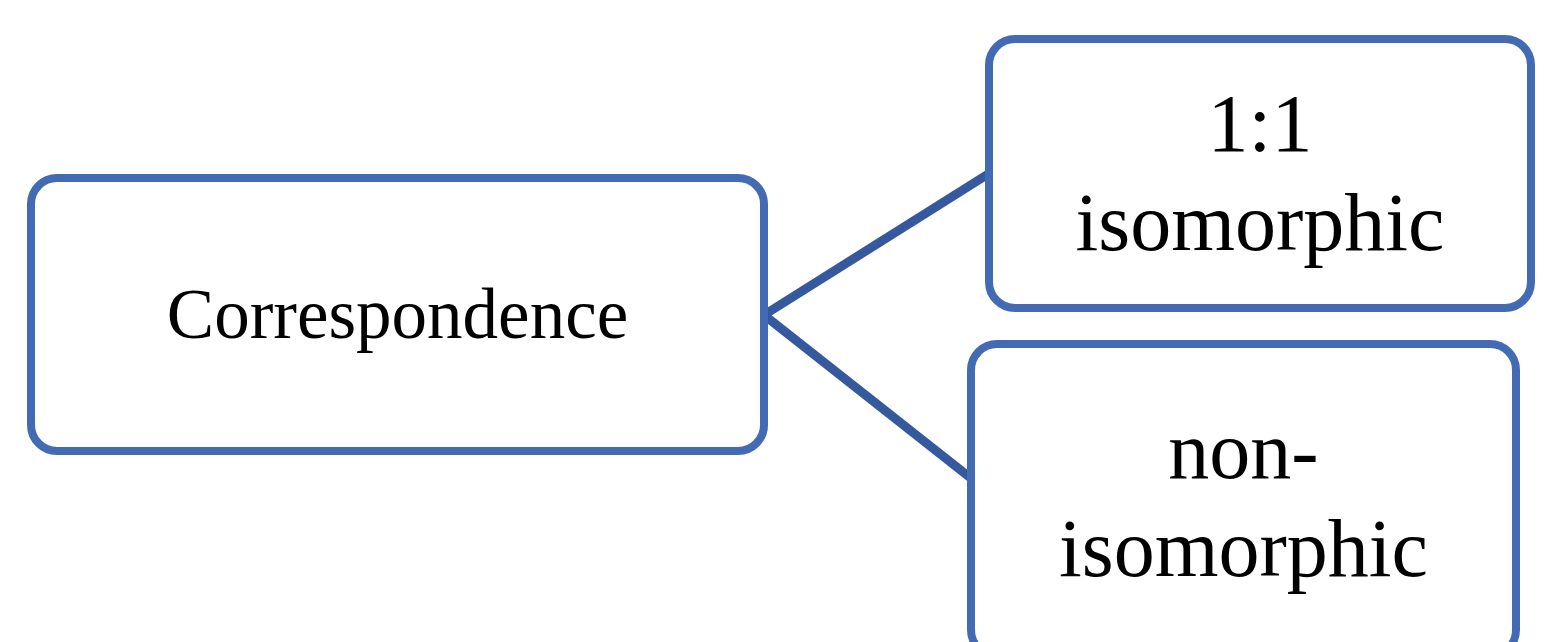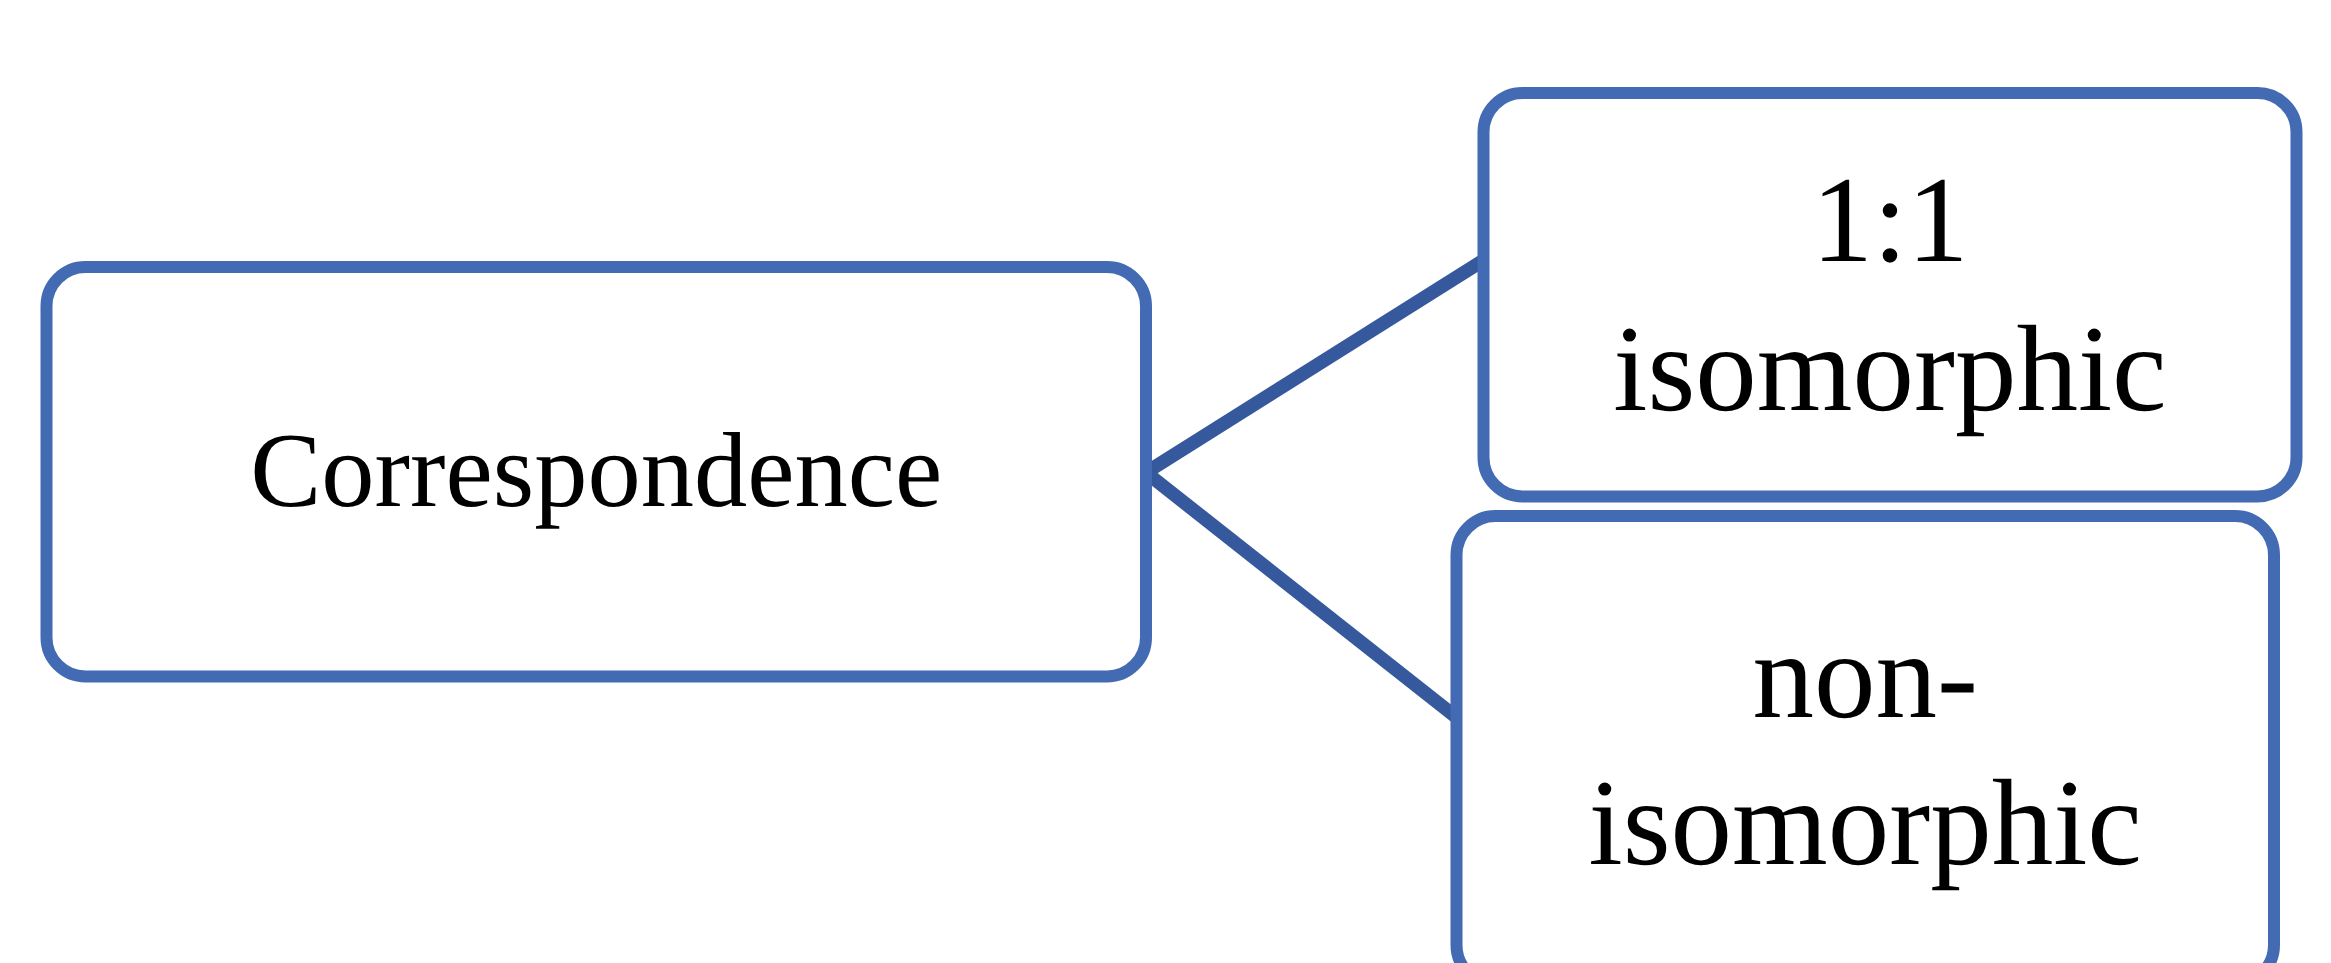--- a/index.html
+++ b/index.html
@@ -47,21 +47,20 @@
     font-size: 71px;
     line-height: 1.17;
   }
   .node-child-top {
     left: 985px;
     top: 35px;
     width: 550px;
     height: 277px;
     font-size: 82px;
     line-height: 1.2;
-    margin-top: 23px;
   }
   .node-child-bottom {
     left: 967px;
     top: 340px;
     width: 553px;
     height: 320px;
     font-size: 82px;
     line-height: 1.2;
   }
   .node .line {

